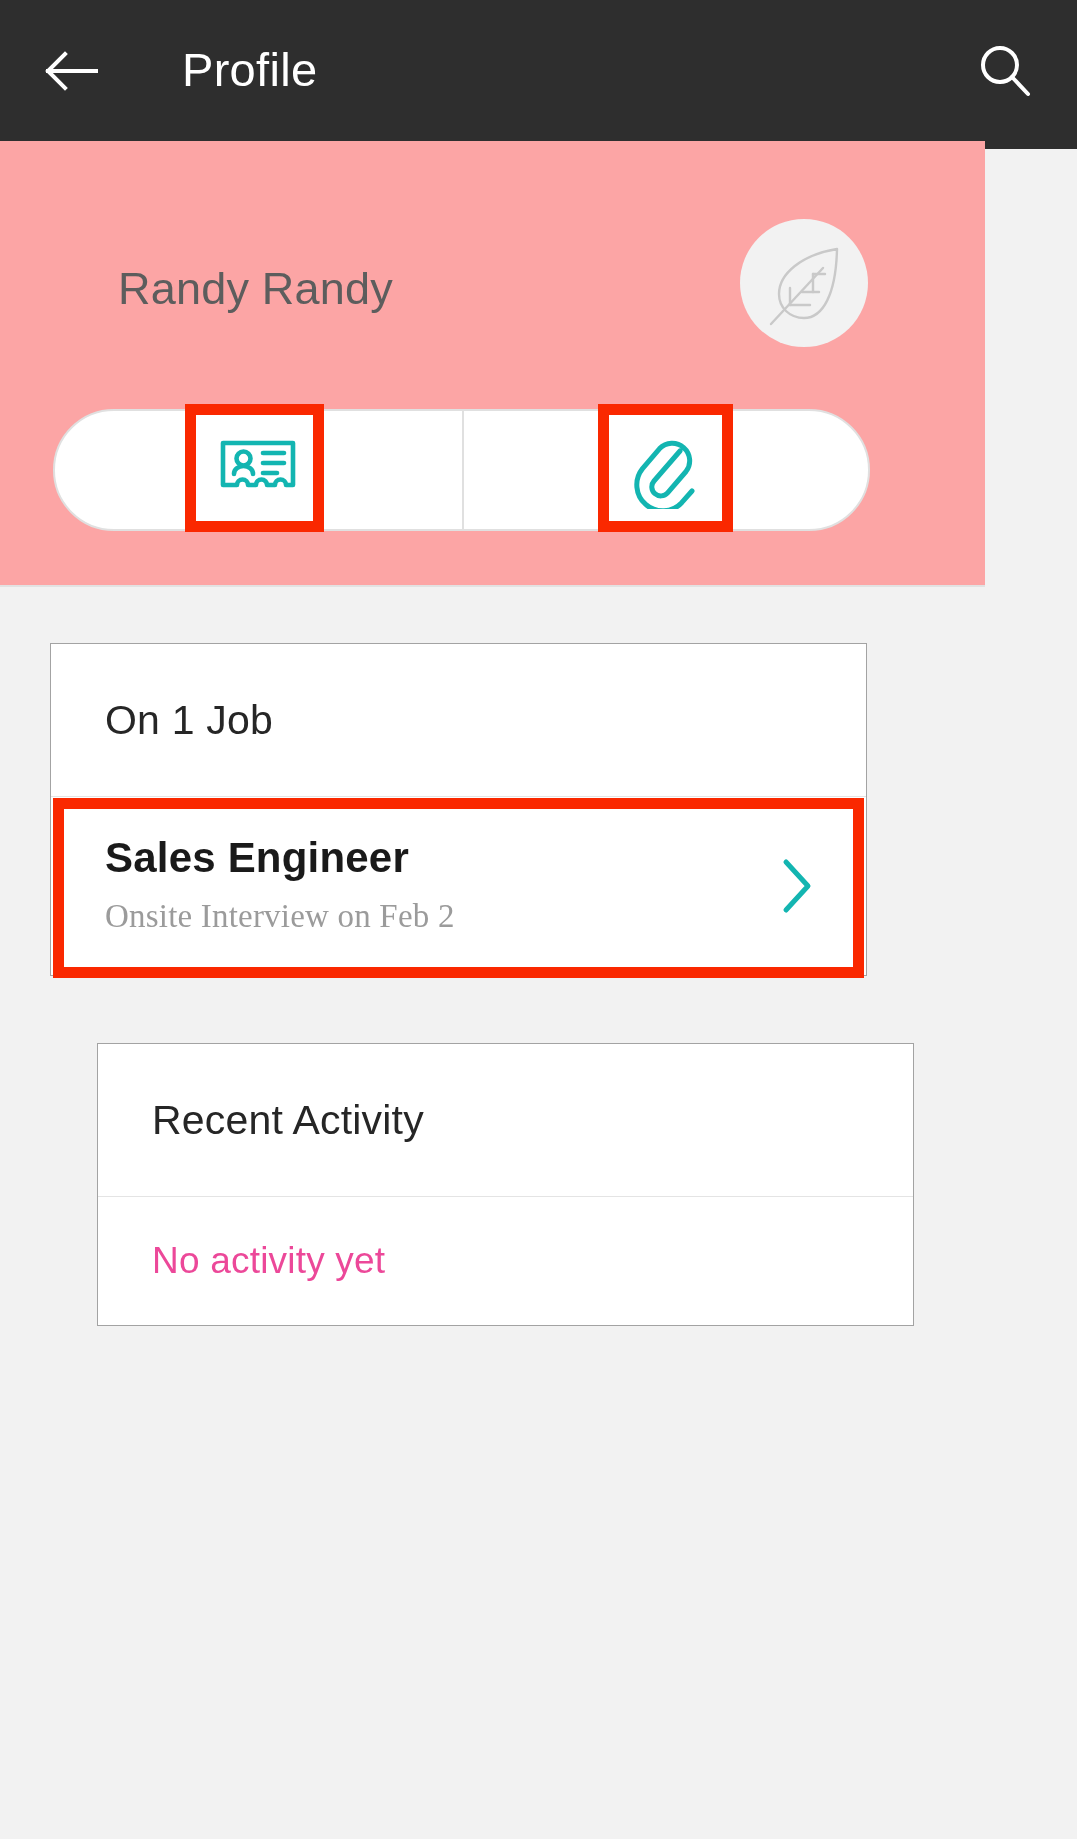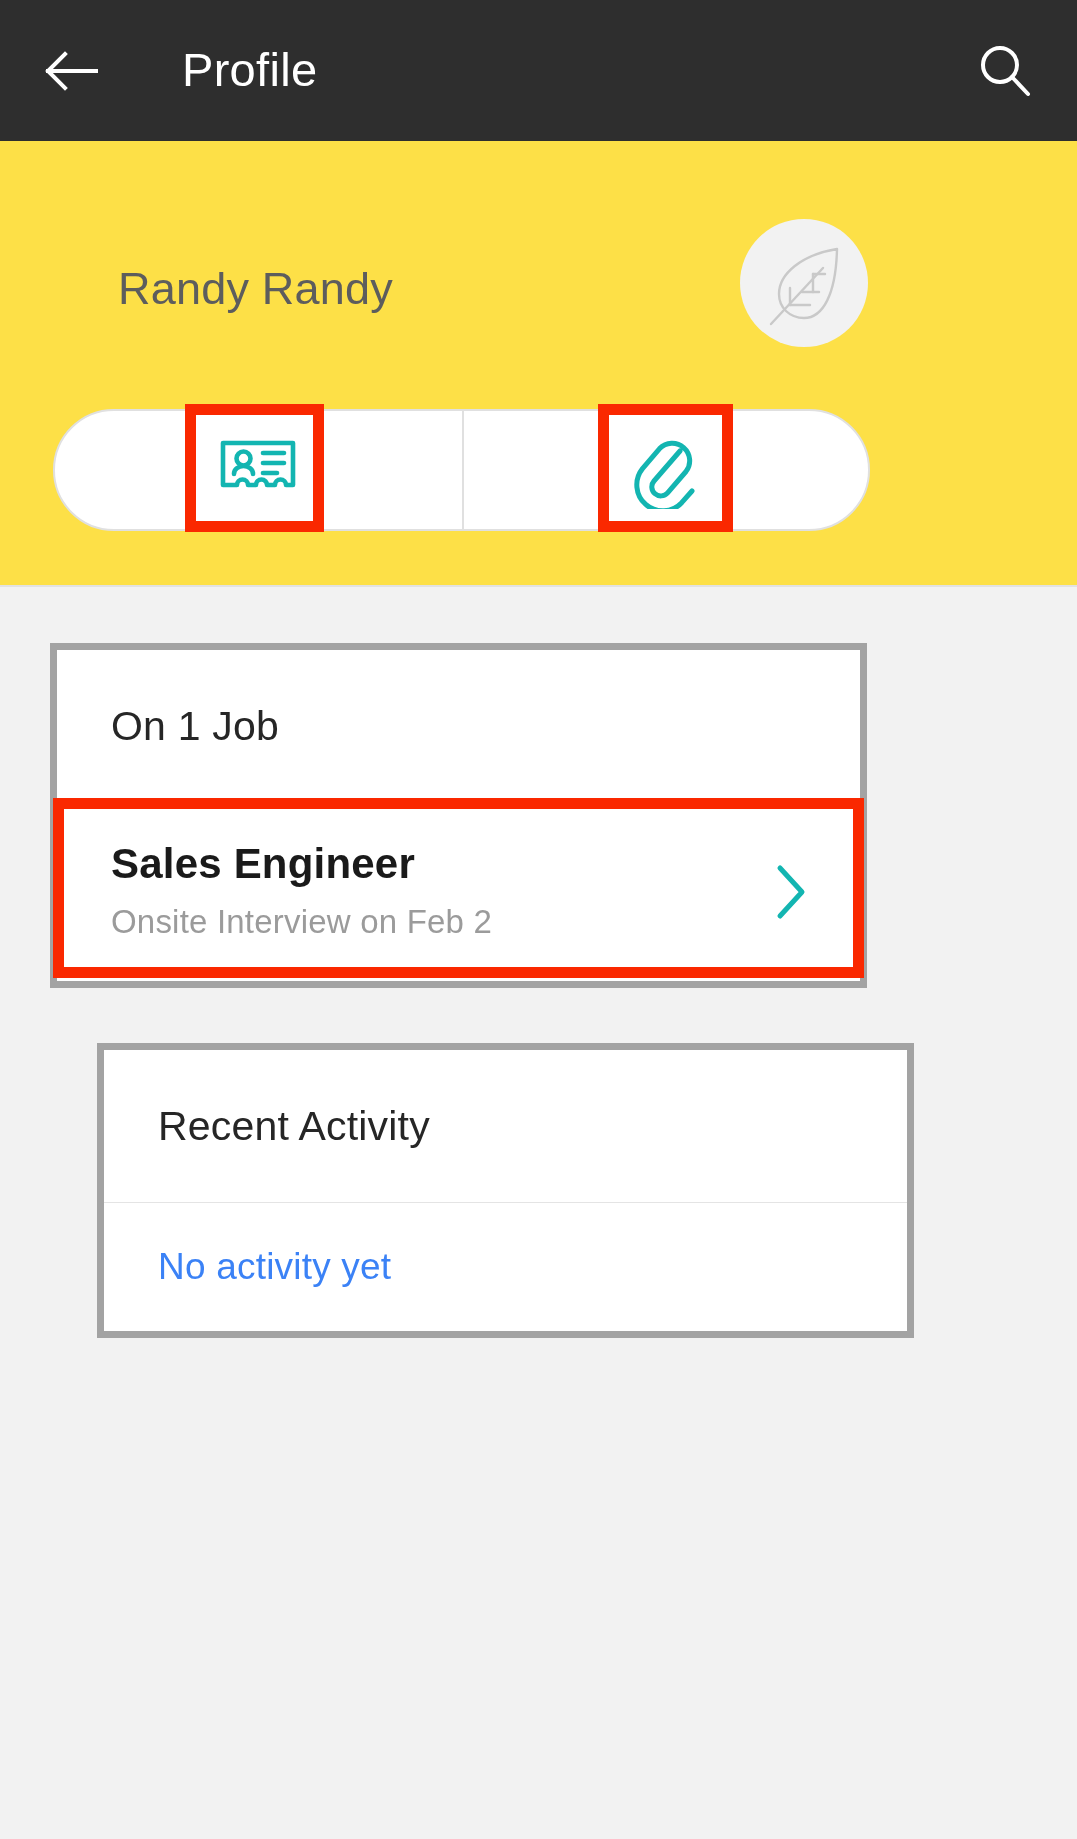--- a/index.html
+++ b/index.html
@@ -57,23 +57,23 @@
     height: 56px;
     display: flex;
     align-items: center;
     justify-content: center;
   }
 
   
   .profile-head {
     position: absolute;
     left: 0; top: 141px;
-    width: 1077px;
+    width: 985px;
     height: 446px;
-    background: #fde047;
+    background: #fca5a5;
     border-bottom: 2px solid #e2e2e2;
   }
   .profile-name {
     position: absolute;
     left: 118px;
     top: 122px;
     font-size: 45px;
     color: #5d5d5d;
     font-weight: 400;
     letter-spacing: 0.2px;
@@ -133,21 +133,21 @@
   .anno-tab1 { left: 185px; top: 404px; width: 139px; height: 128px; }
   .anno-tab2 { left: 598px; top: 404px; width: 135px; height: 128px; }
   .anno-job  { left: 53px;  top: 798px; width: 811px; height: 180px; }
 
   
   .card {
     position: absolute;
     left: 50px;
     width: 817px;
     background: #ffffff;
-    border: 7px solid #a3a3a3;
+    border: 1px solid #a3a3a3;
   }
   #card-jobs { top: 643px; }
   #card-activity { top: 1043px; margin-left: 47px; }
 
   .card-header {
     height: 153px;
     display: flex;
     align-items: center;
     padding-left: 54px;
     border-bottom: 1px solid #e4e4e4;
@@ -173,38 +173,39 @@
     line-height: 54px;
     letter-spacing: 0.2px;
   }
   .row-sub {
     font-size: 33px;
     color: #9b9b9b;
     font-weight: 400;
     line-height: 50px;
     margin-top: 6px;
     letter-spacing: 0.2px;
+    font-family: Liberation Serif, serif;
   }
   .row-chevron {
     flex: 0 0 auto;
     display: flex;
     align-items: center;
     justify-content: center;
     width: 46px;
     height: 60px;
   }
   .empty-row {
     height: 128px;
     display: flex;
     align-items: center;
     padding-left: 54px;
   }
   .empty-text {
     font-size: 37px;
-    color: #3b82f6;
+    color: #ec4899;
     font-weight: 400;
     letter-spacing: 0.2px;
   }
 </style>
 </head>
 <body>
 
 <div class="screen">
 
   <div class="appbar">

